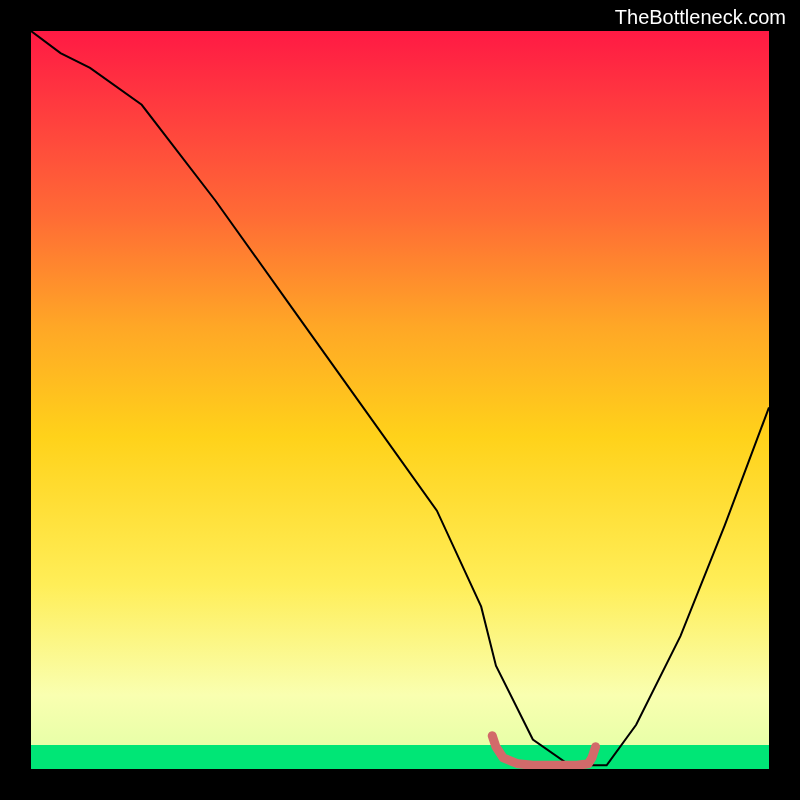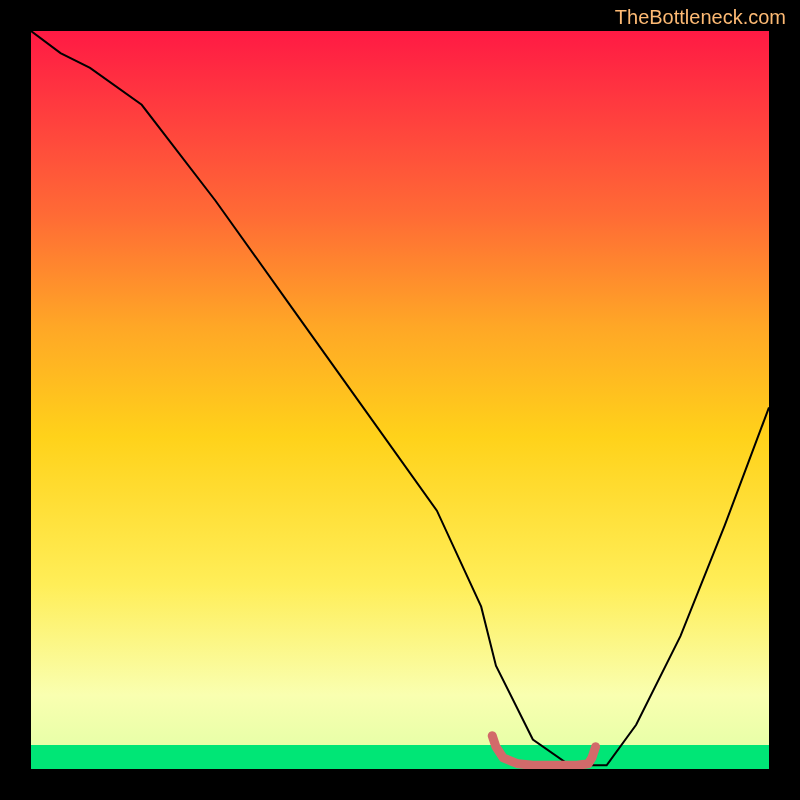--- a/index.html
+++ b/index.html
@@ -8,21 +8,21 @@
     width: 800px;
     height: 800px;
     background: #000;
     font-family: Arial, sans-serif;
     position: relative;
   }
   .watermark {
     position: absolute;
     top: 6px;
     right: 14px;
-    color: #fdba74;
+    color: #ffffff;
     font-size: 20px;
     font-weight: 500;
     z-index: 10;
   }
   .plot-area {
     position: absolute;
     left: 31px;
     top: 31px;
     width: 738px;
     height: 738px;

